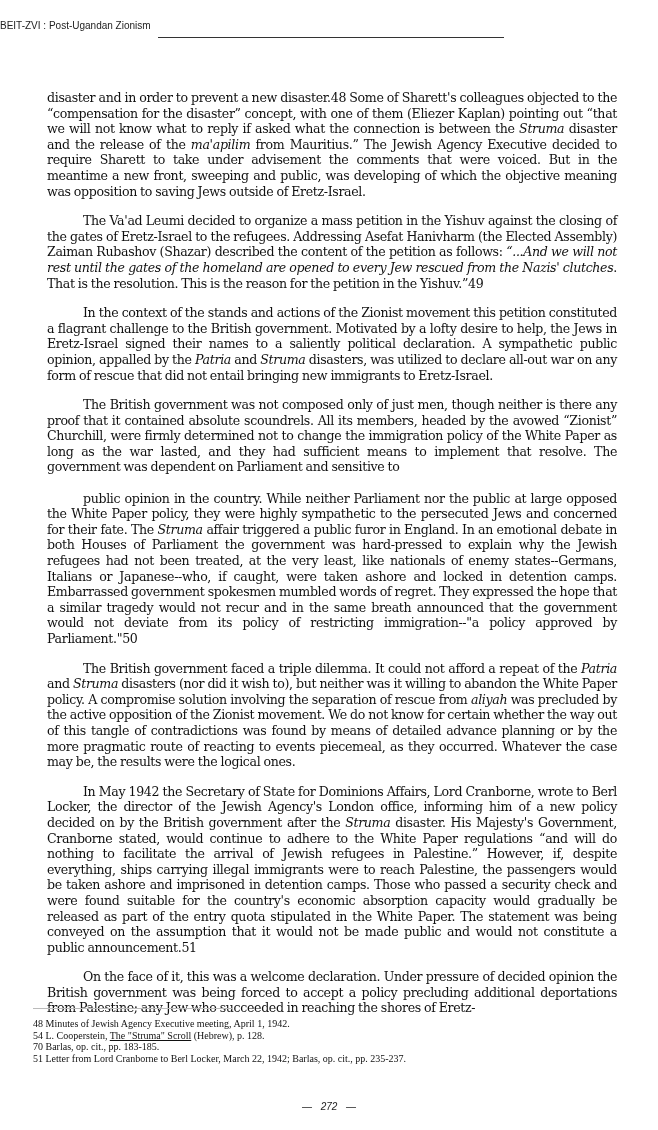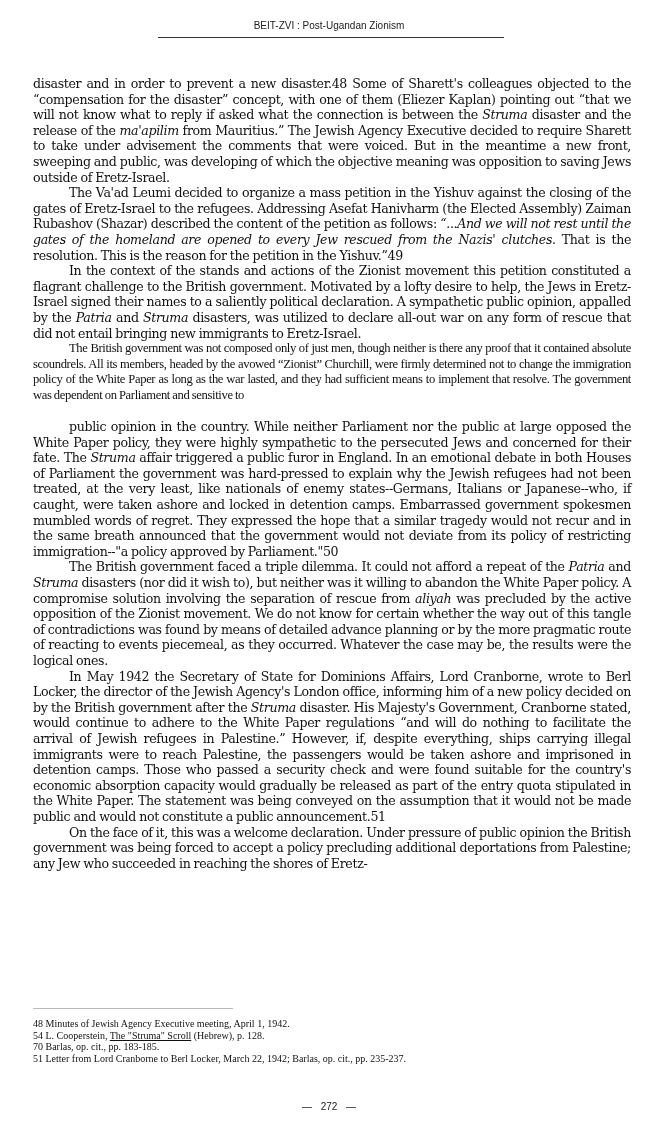--- a/index.html
+++ b/index.html
@@ -1,64 +1,65 @@
 <!DOCTYPE html>
 <html><head>
 <meta charset="utf-8">
 <style>
   html, body { margin: 0; padding: 0; background: #ffffff; }
   body { width: 658px; height: 1130px; position: relative; overflow: hidden; color: #111; }
   .header {
-    position: absolute; left: 0; top: 20px; width: 658px; text-align: center;
+    position: absolute; left: 0; top: 20px; width: 658px; 
     font-family: "Liberation Sans", sans-serif; font-size: 10px; color: #222;
   }
   .header-rule {
     position: absolute; left: 158px; top: 37px; width: 346px; height: 0;
     border-top: 1px solid #333;
   }
   .body-text {
     position: absolute; left: 33px; top: 76px; width: 598px;
     font-family: "DejaVu Serif", serif; font-size: 12.6px; line-height: 15.6px;
     text-align: justify; letter-spacing: -0.35px; word-spacing: -0.5px;
   }
-  .body-text p { margin: 0; }
+  .body-text p { margin: 14px; }
   .body-text p.indent { text-indent: 36px; }
-  .body-text p.gap-after { margin-bottom: 15.6px; font-family: Liberation Serif, serif; }
+  .body-text p.gap-after { margin-bottom: 15.6px; }
   .body-text em { font-style: italic; }
   .fn-rule {
     position: absolute; left: 33px; top: 1008px; width: 200px; height: 0;
     border-top: 1px solid #bbb;
   }
   .footnotes {
     position: absolute; left: 33px; top: 1018px; width: 600px;
     font-family: "Liberation Serif", serif; font-size: 10px; line-height: 11.5px; color: #111;
   }
   .footnotes .fn { margin: 0; }
   .footnotes u { text-decoration: underline; }
   .page-number {
     position: absolute; left: 0; top: 1101px; width: 658px; text-align: center;
     font-family: "Liberation Sans", sans-serif; font-size: 10px; color: #222;
     word-spacing: 6px;
+    font-style: italic;
   }
 </style>
 </head>
 <body>
 
 <div class="header">BEIT-ZVI : Post-Ugandan Zionism</div>
 <div class="header-rule"></div>
 
 <div class="body-text" id="body-text">
     <p><span>disaster and in order to prevent a new disaster.48 Some of Sharett's colleagues objected to the “compensation for the disaster” concept, with one of them (Eliezer Kaplan) pointing out “that we will not know what to reply if asked what the connection is between the </span><em>Struma</em><span> disaster and the release of the </span><em>ma'apilim</em><span> from Mauritius.” The Jewish Agency Executive decided to require Sharett to take under advisement the comments that were voiced. But in the meantime a new front, sweeping and public, was developing of which the objective meaning was opposition to saving Jews outside of Eretz-Israel.</span></p>
     <p class="indent"><span>The Va'ad Leumi decided to organize a mass petition in the Yishuv against the closing of the gates of Eretz-Israel to the refugees. Addressing Asefat Hanivharm (the Elected Assembly) Zaiman Rubashov (Shazar) described the content of the petition as follows: </span><em>“...And we will not rest until the gates of the homeland are opened to every Jew rescued from the Nazis' clutches</em><span>. That is the resolution. This is the reason for the petition in the Yishuv.”49</span></p>
     <p class="indent"><span>In the context of the stands and actions of the Zionist movement this petition constituted a flagrant challenge to the British government. Motivated by a lofty desire to help, the Jews in Eretz-Israel signed their names to a saliently political declaration. A sympathetic public opinion, appalled by the </span><em>Patria</em><span> and </span><em>Struma</em><span> disasters, was utilized to declare all-out war on any form of rescue that did not entail bringing new immigrants to Eretz-Israel.</span></p>
     <p class="indent gap-after"><span>The British government was not composed only of just men, though neither is there any proof that it contained absolute scoundrels. All its members, headed by the avowed “Zionist” Churchill, were firmly determined not to change the immigration policy of the White Paper as long as the war lasted, and they had sufficient means to implement that resolve. The government was dependent on Parliament and sensitive to</span></p>
     <p class="indent"><span>public opinion in the country. While neither Parliament nor the public at large opposed the White Paper policy, they were highly sympathetic to the persecuted Jews and concerned for their fate. The </span><em>Struma</em><span> affair triggered a public furor in England. In an emotional debate in both Houses of Parliament the government was hard-pressed to explain why the Jewish refugees had not been treated, at the very least, like nationals of enemy states--Germans, Italians or Japanese--who, if caught, were taken ashore and locked in detention camps. Embarrassed government spokesmen mumbled words of regret. They expressed the hope that a similar tragedy would not recur and in the same breath announced that the government would not deviate from its policy of restricting immigration--"a policy approved by Parliament."50</span></p>
     <p class="indent"><span>The British government faced a triple dilemma. It could not afford a repeat of the </span><em>Patria</em><span> and </span><em>Struma</em><span> disasters (nor did it wish to), but neither was it willing to abandon the White Paper policy. A compromise solution involving the separation of rescue from </span><em>aliyah</em><span> was precluded by the active opposition of the Zionist movement. We do not know for certain whether the way out of this tangle of contradictions was found by means of detailed advance planning or by the more pragmatic route of reacting to events piecemeal, as they occurred. Whatever the case may be, the results were the logical ones.</span></p>
     <p class="indent"><span>In May 1942 the Secretary of State for Dominions Affairs, Lord Cranborne, wrote to Berl Locker, the director of the Jewish Agency's London office, informing him of a new policy decided on by the British government after the </span><em>Struma</em><span> disaster. His Majesty's Government, Cranborne stated, would continue to adhere to the White Paper regulations “and will do nothing to facilitate the arrival of Jewish refugees in Palestine.” However, if, despite everything, ships carrying illegal immigrants were to reach Palestine, the passengers would be taken ashore and imprisoned in detention camps. Those who passed a security check and were found suitable for the country's economic absorption capacity would gradually be released as part of the entry quota stipulated in the White Paper. The statement was being conveyed on the assumption that it would not be made public and would not constitute a public announcement.51</span></p>
-    <p class="indent"><span>On the face of it, this was a welcome declaration. Under pressure of public opinion the British government was being forced to accept a policy precluding additional deportations from Palestine; any Jew who succeeded in reaching the shores of Eretz-</span></p>
+    <p class="indent"><span>On the face of it, this was a welcome declaration. Under pressure of decided opinion the British government was being forced to accept a policy precluding additional deportations from Palestine; any Jew who succeeded in reaching the shores of Eretz-</span></p>
   </div>
 
 <div class="fn-rule"></div>
 <div class="footnotes" id="footnotes">
     <div class="fn"><span>48 Minutes of Jewish Agency Executive meeting, April 1, 1942.</span></div>
     <div class="fn"><span>54 L. Cooperstein, </span><u>The "Struma" Scroll</u><span> (Hebrew), p. 128.</span></div>
     <div class="fn"><span>70 Barlas, op. cit., pp. 183-185.</span></div>
     <div class="fn"><span>51 Letter from Lord Cranborne to Berl Locker, March 22, 1942; Barlas, op. cit., pp. 235-237.</span></div>
   </div>
 

